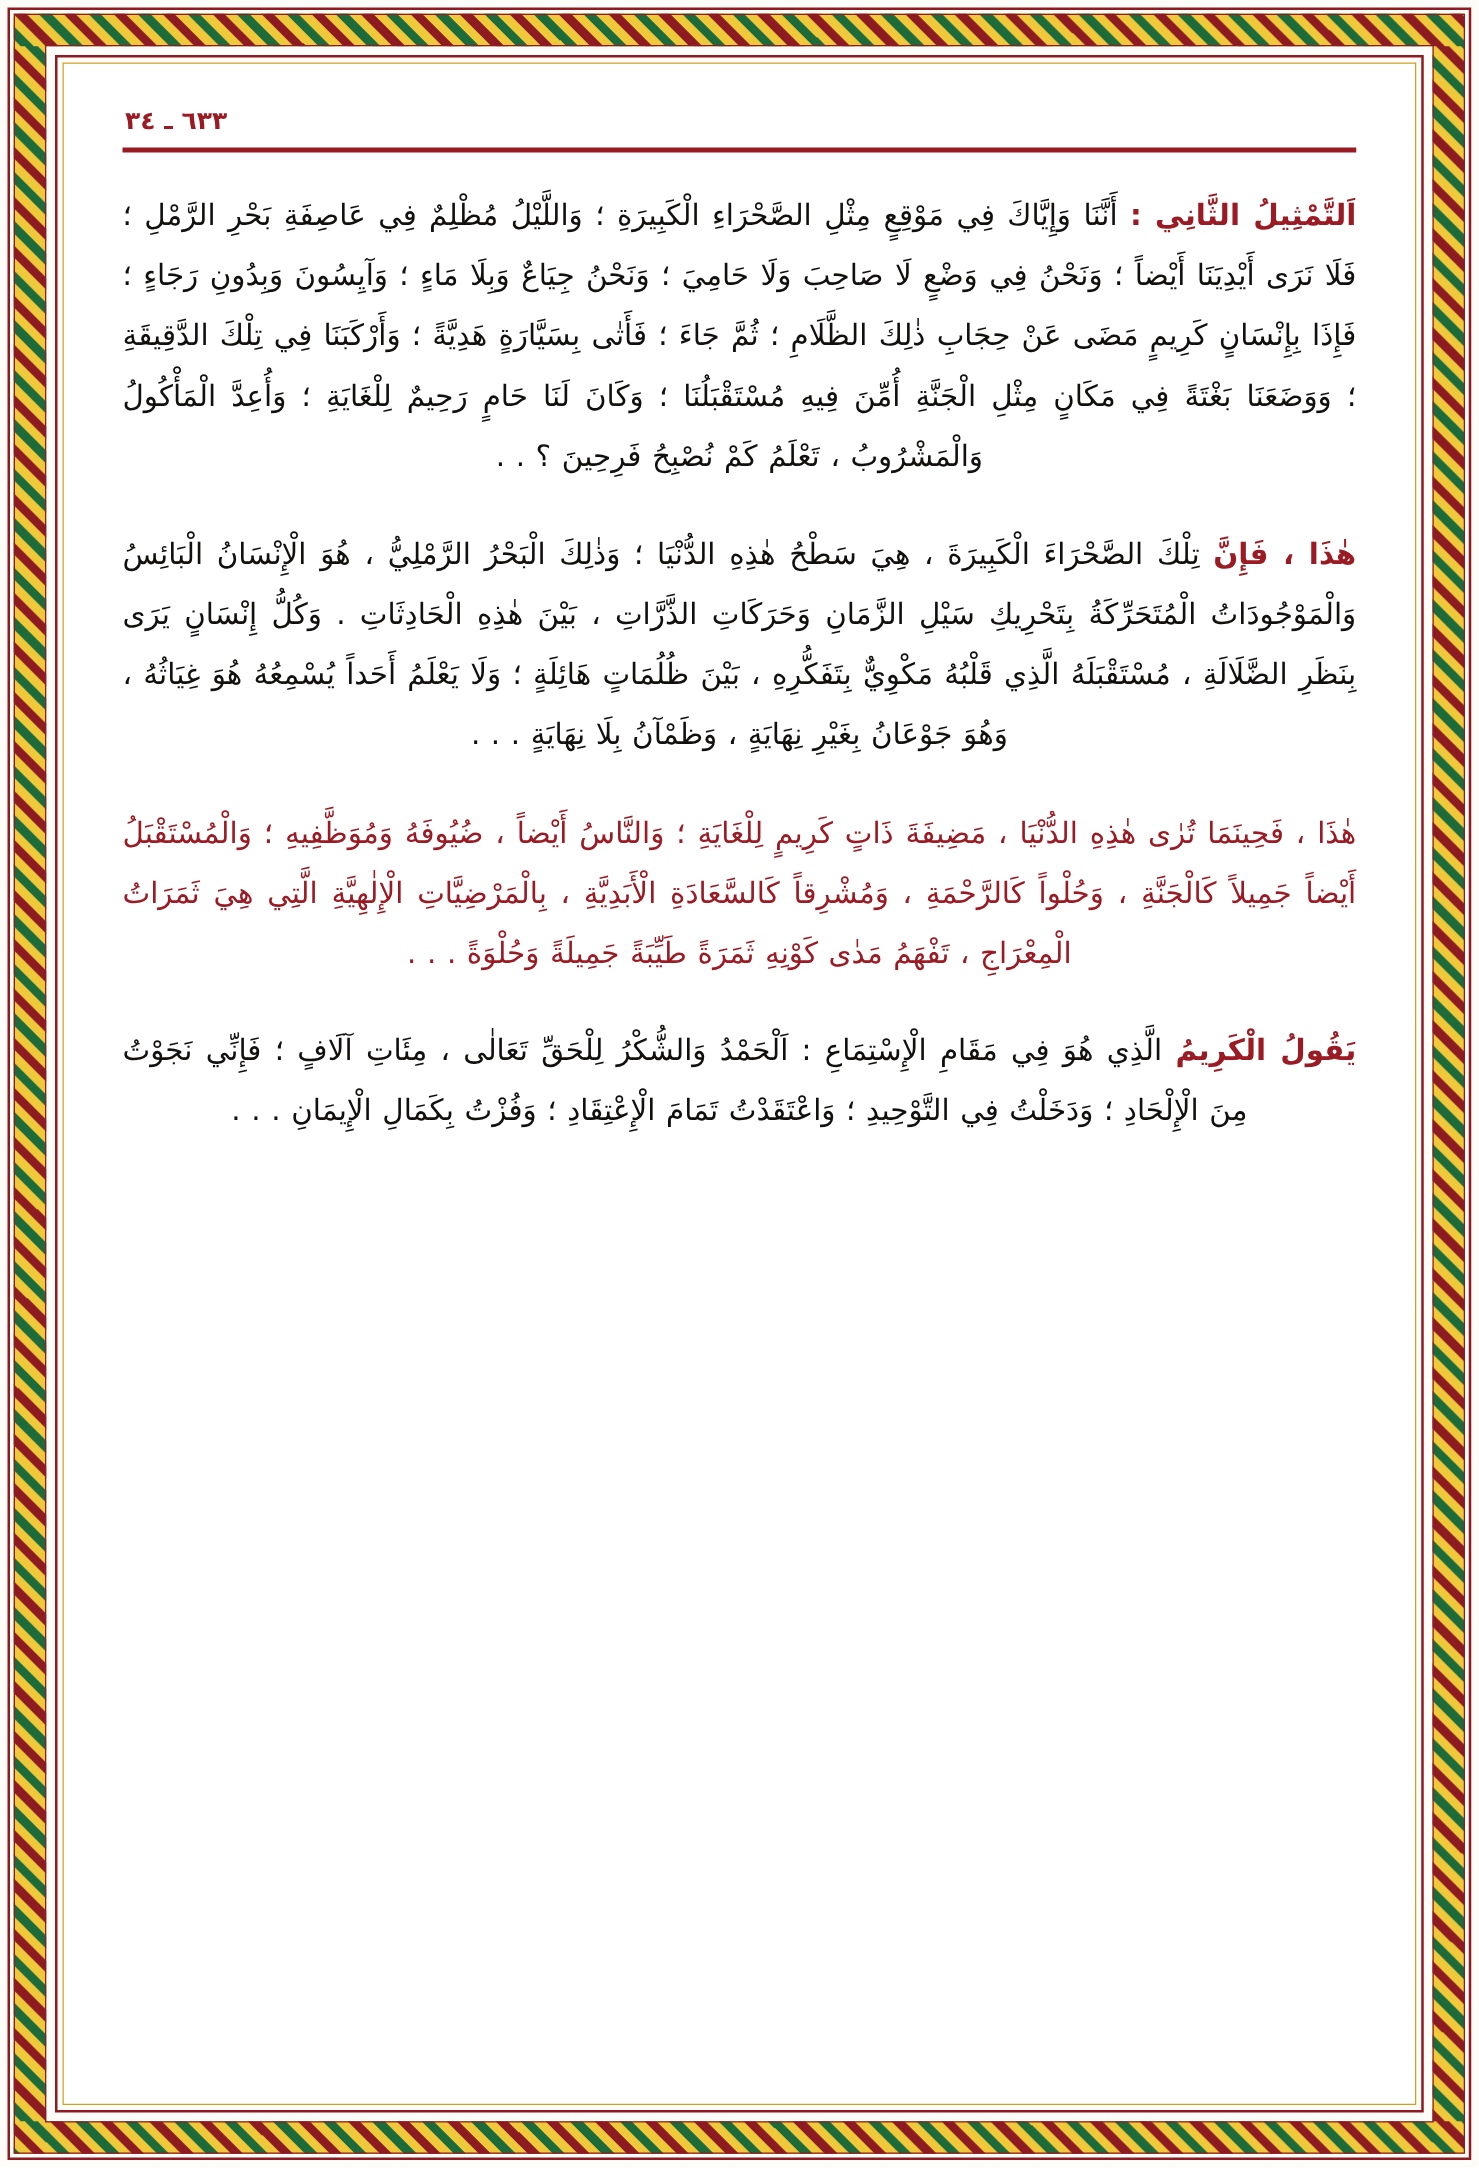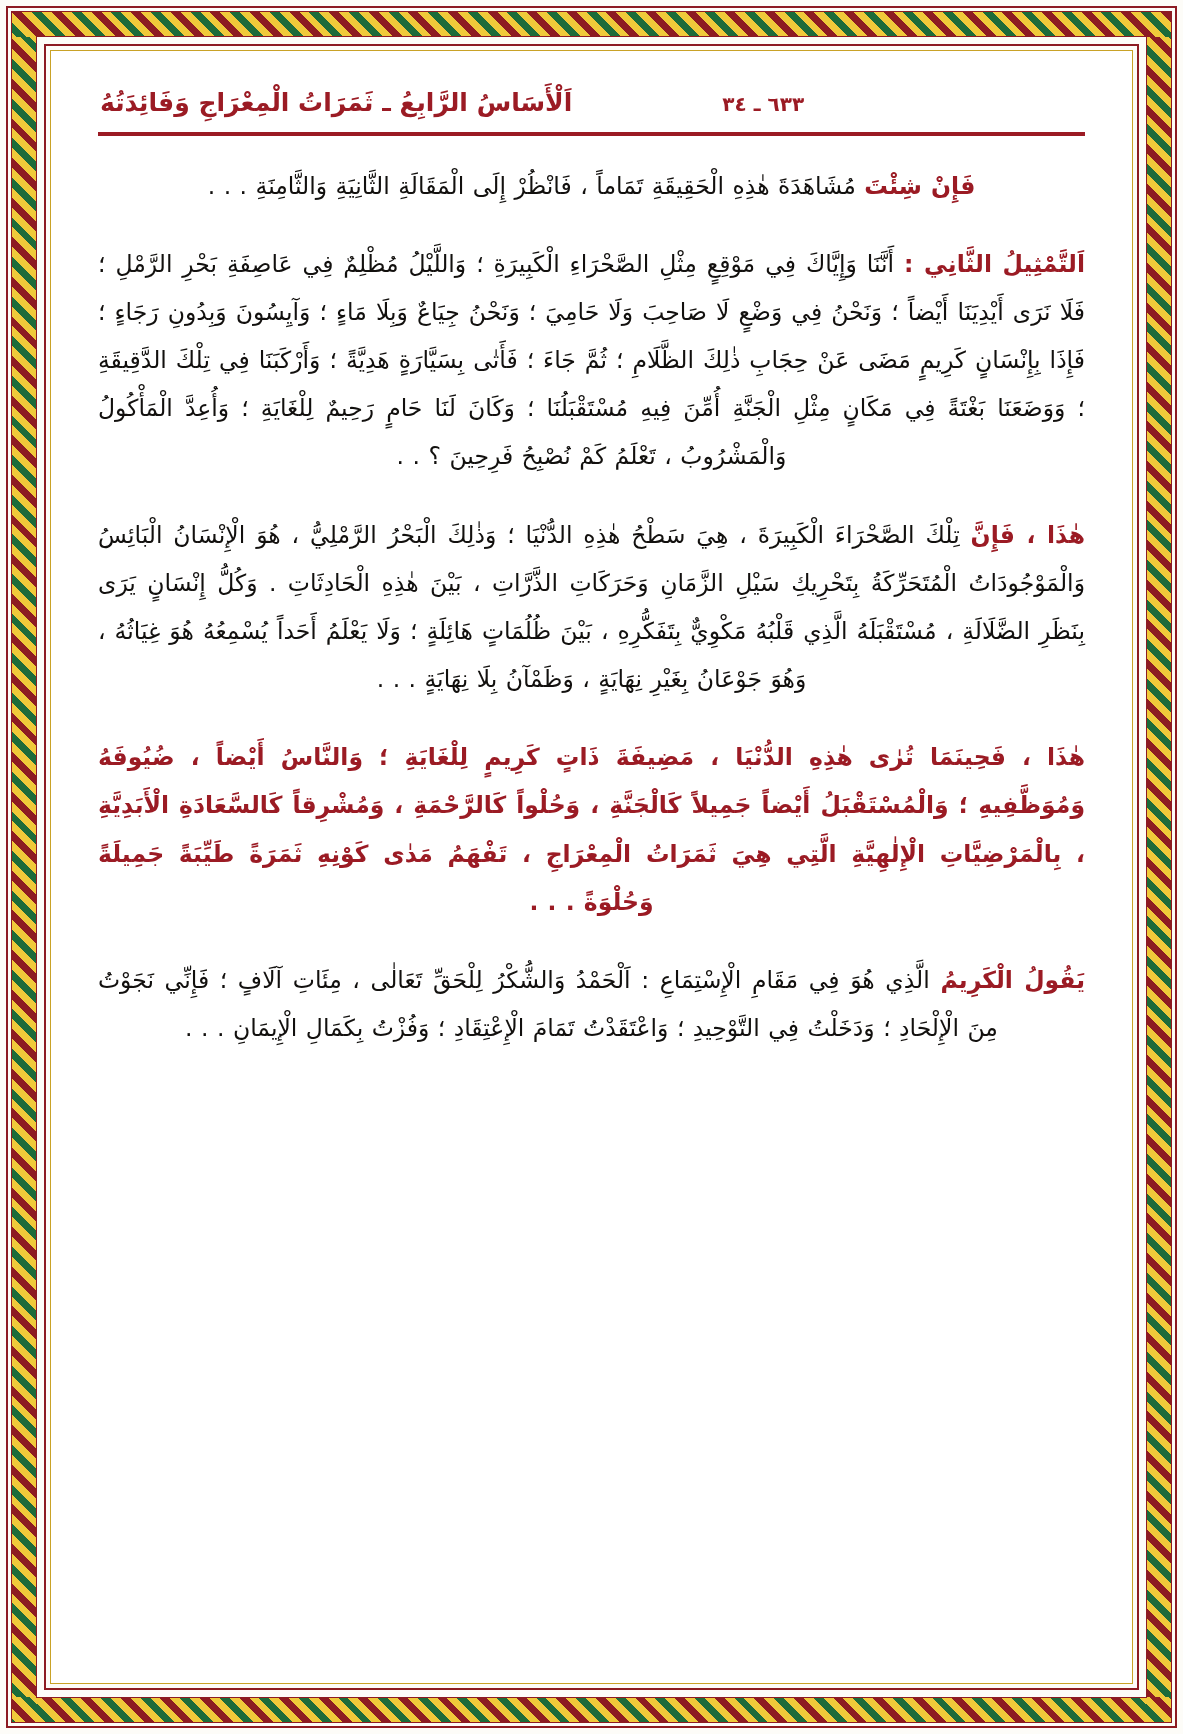--- a/index.html
+++ b/index.html
@@ -141,21 +141,21 @@
     margin: 0 0 30px 0;
     font-size: 23.5px;
     line-height: 2.05;
     color: #12100e;
     text-align: justify;
     text-justify: inter-word;
     word-spacing: 1px;
   }
   p.para.red {
     color: #9b1b24;
-    font-weight: bold;
+    font-weight: normal;
   }
   .rd {
     color: #9b1b24;
     font-weight: bold;
   }
   .honorific {
     display: inline-block;
     font-size: 13px;
     line-height: 1;
     border: 1px solid #9b1b24;
@@ -176,30 +176,26 @@
   <div class="frame-band-edge-out"></div>
   <div class="frame-band-inner"></div>
   <div class="frame-band-edge-in"></div>
   <div class="frame-inner-1"></div>
   <div class="frame-inner-2"></div>
 
   <div id="content">
 
     <div class="runhead">
       <span class="folio">٦٣٣ ـ ٣٤</span>
-      <span class="title">اَلْأَسَاسُ الرَّابِعُ ـ ثَمَرَاتُ الْمِعْرَاجِ وَفَائِدَتُهُ</span>
     </div>
 
     <div class="head-rule"></div>
 
     <div class="body">
 
-      <p class="para p1">
-        <span class="rd">فَإِنْ شِئْتَ</span><span> مُشَاهَدَةَ هٰذِهِ الْحَقِيقَةِ تَمَاماً ، فَانْظُرْ إِلَى الْمَقَالَةِ الثَّانِيَةِ وَالثَّامِنَةِ . . .</span>
-      </p>
 
       <p class="para">
         <span class="rd">اَلتَّمْثِيلُ الثَّانِي :</span><span> أَنَّنَا وَإِيَّاكَ فِي مَوْقِعٍ مِثْلِ الصَّحْرَاءِ الْكَبِيرَةِ ؛ وَاللَّيْلُ مُظْلِمٌ فِي عَاصِفَةِ بَحْرِ الرَّمْلِ ؛ فَلَا نَرَى أَيْدِيَنَا أَيْضاً ؛ وَنَحْنُ فِي وَضْعٍ لَا صَاحِبَ وَلَا حَامِيَ ؛ وَنَحْنُ جِيَاعٌ وَبِلَا مَاءٍ ؛ وَآيِسُونَ وَبِدُونِ رَجَاءٍ ؛ فَإِذَا بِإِنْسَانٍ كَرِيمٍ مَضَى عَنْ حِجَابِ ذٰلِكَ الظَّلَامِ ؛ ثُمَّ جَاءَ ؛ فَأَتٰى بِسَيَّارَةٍ هَدِيَّةً ؛ وَأَرْكَبَنَا فِي تِلْكَ الدَّقِيقَةِ ؛ وَوَضَعَنَا بَغْتَةً فِي مَكَانٍ مِثْلِ الْجَنَّةِ أُمِّنَ فِيهِ مُسْتَقْبَلُنَا ؛ وَكَانَ لَنَا حَامٍ رَحِيمٌ لِلْغَايَةِ ؛ وَأُعِدَّ الْمَأْكُولُ وَالْمَشْرُوبُ ، تَعْلَمُ كَمْ نُصْبِحُ فَرِحِينَ ؟ . .</span>
       </p>
 
       <p class="para">
         <span class="rd">هٰذَا ، فَإِنَّ</span><span> تِلْكَ الصَّحْرَاءَ الْكَبِيرَةَ ، هِيَ سَطْحُ هٰذِهِ الدُّنْيَا ؛ وَذٰلِكَ الْبَحْرُ الرَّمْلِيُّ ، هُوَ الْإِنْسَانُ الْبَائِسُ وَالْمَوْجُودَاتُ الْمُتَحَرِّكَةُ بِتَحْرِيكِ سَيْلِ الزَّمَانِ وَحَرَكَاتِ الذَّرَّاتِ ، بَيْنَ هٰذِهِ الْحَادِثَاتِ . وَكُلُّ إِنْسَانٍ يَرَى بِنَظَرِ الضَّلَالَةِ ، مُسْتَقْبَلَهُ الَّذِي قَلْبُهُ مَكْوِيٌّ بِتَفَكُّرِهِ ، بَيْنَ ظُلُمَاتٍ هَائِلَةٍ ؛ وَلَا يَعْلَمُ أَحَداً يُسْمِعُهُ هُوَ غِيَاثُهُ ، وَهُوَ جَوْعَانُ بِغَيْرِ نِهَايَةٍ ، وَظَمْآنُ بِلَا نِهَايَةٍ . . .</span>
       </p>
 
       <p class="para red">

